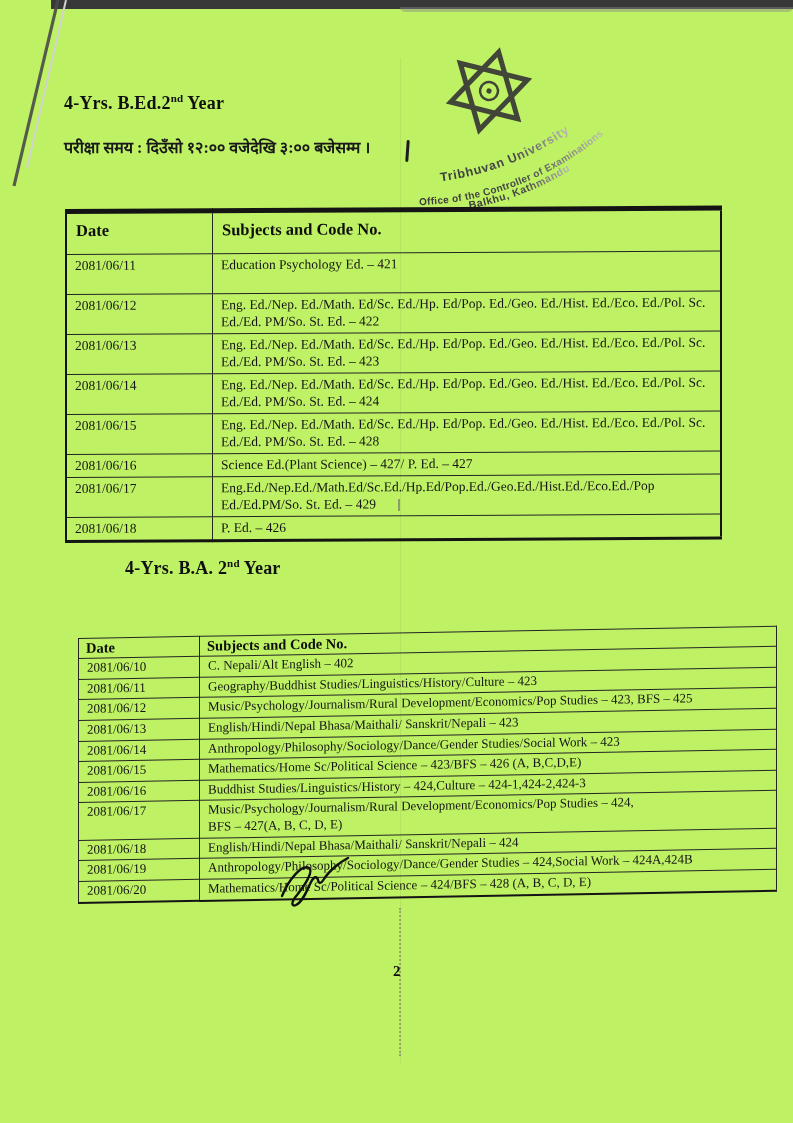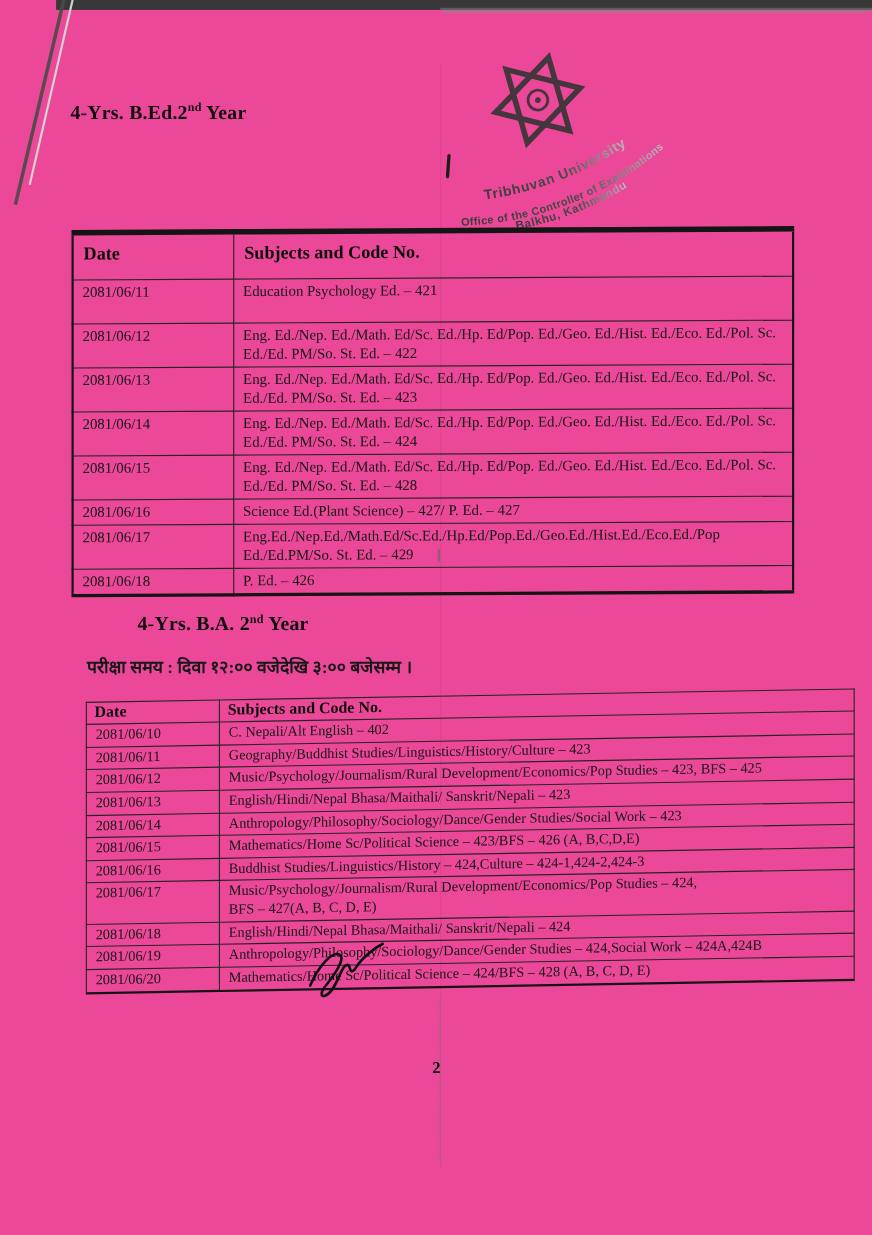--- a/index.html
+++ b/index.html
@@ -1,16 +1,16 @@
 <!DOCTYPE html>
 <html><head>
 <meta charset="utf-8">
 <style>
   html,body{margin:0;padding:0;background:#d9d9d9;}
-  .page{position:relative;width:793px;height:1123px;background:#ec4899;overflow:hidden;
+  .page{position:relative;width:793px;height:1123px;background:#bef264;overflow:hidden;
         font-family:"Liberation Serif",serif;color:#151515;}
 
   
   .scan-band{position:absolute;left:51px;top:0;width:742px;height:9px;background:#383838;}
   .scan-band2{position:absolute;left:400px;top:7px;width:393px;height:5px;background:#8a8a8a;
               opacity:.45;border-radius:0 0 10px 10px;}
   .crease-svg{position:absolute;left:0;top:0;}
   .fold{position:absolute;left:400px;top:58px;width:1px;height:1005px;background:rgba(40,40,40,.07);}
   .fold-mark1{position:absolute;left:406px;top:140px;width:3px;height:22px;background:#1d1d1d;
               border-radius:2px;transform:rotate(4deg);}
@@ -62,20 +62,21 @@
   <svg class="crease-svg" width="90" height="200" viewBox="0 0 90 200">
     <line x1="58" y1="0" x2="14" y2="186" stroke="#4a4a4a" stroke-width="3.2" opacity="0.9"></line>
     <line x1="66" y1="0" x2="27" y2="168" stroke="#d2d2d2" stroke-width="2"></line>
   </svg>
   <div class="fold"></div>
   <div class="fold-mark1"></div>
   <div class="fold-mark2"></div>
   <div class="fold-dots"></div>
 
   <div class="sec-title title-1"><span>4-Yrs. B.Ed.2</span><sup>nd</sup><span> Year</span></div>
+  <div class="exam-time time-1">परीक्षा समय : दिउँसो १२:०० वजेदेखि ३:०० बजेसम्म ।</div>
 
   <svg class="stamp-svg" width="215" height="165" viewBox="0 0 215 165">
     <defs>
       <linearGradient id="inkfade" x1="0" y1="0" x2="1" y2="0">
         <stop offset="0" stop-color="#3b3b3b"></stop>
         <stop offset="0.55" stop-color="#4a4a4a"></stop>
         <stop offset="1" stop-color="#bdbdbd"></stop>
       </linearGradient>
       <path id="arc1" d="M 8,104 A 300,300 0 0 0 196,104"></path>
       <path id="arc2" d="M 0,124 A 300,300 0 0 0 206,124"></path>
@@ -137,21 +138,20 @@
           <td class="subj">Eng.Ed./Nep.Ed./Math.Ed/Sc.Ed./Hp.Ed/Pop.Ed./Geo.Ed./Hist.Ed./Eco.Ed./Pop Ed./Ed.PM/So. St. Ed. – 429</td>
         </tr>
         <tr>
           <td class="date-col">2081/06/18</td>
           <td class="subj">P. Ed. – 426</td>
         </tr>
       </tbody>
   </table>
 
   <div class="sec-title title-2"><span>4-Yrs. B.A. 2</span><sup>nd</sup><span> Year</span></div>
-  <div class="exam-time time-2">परीक्षा समय : दिवा १२:०० वजेदेखि ३:०० बजेसम्म ।</div>
 
   <table class="t2">
     <thead>
       <tr>
         <th class="date-col">Date</th>
         <th>Subjects and Code No.</th>
       </tr>
     </thead>
     <tbody>
         <tr>

